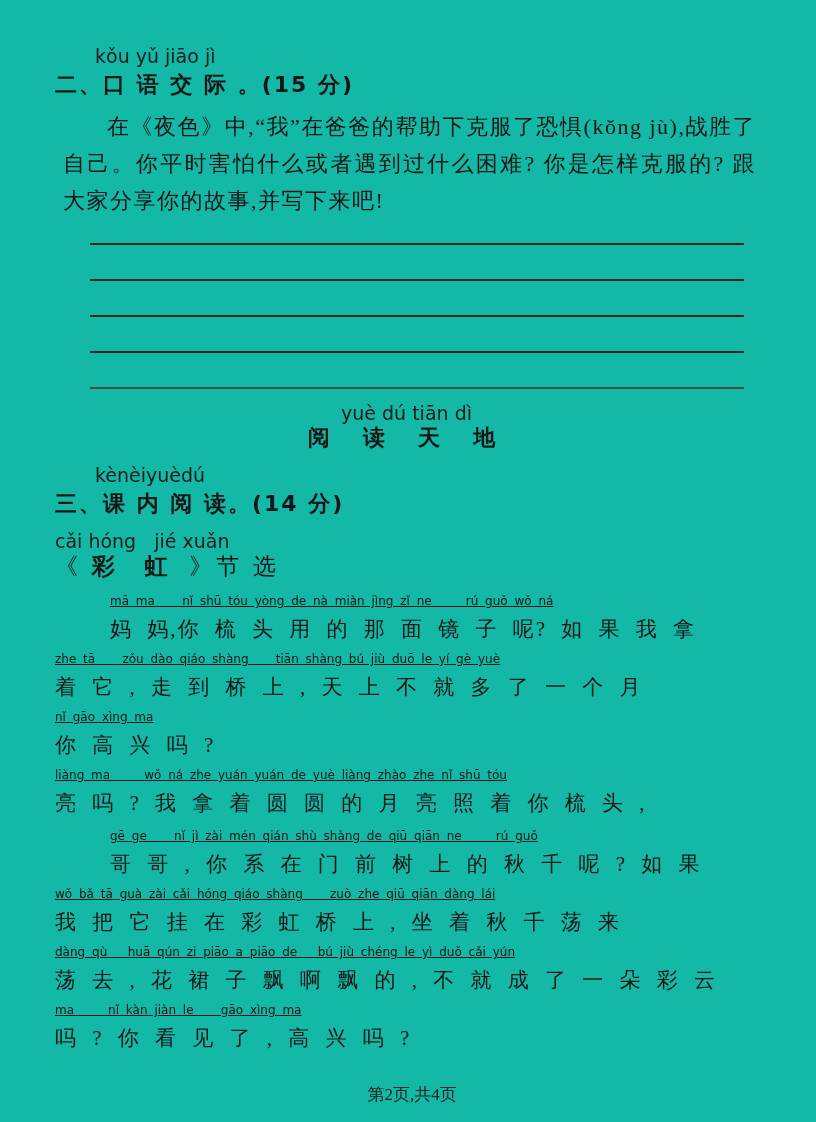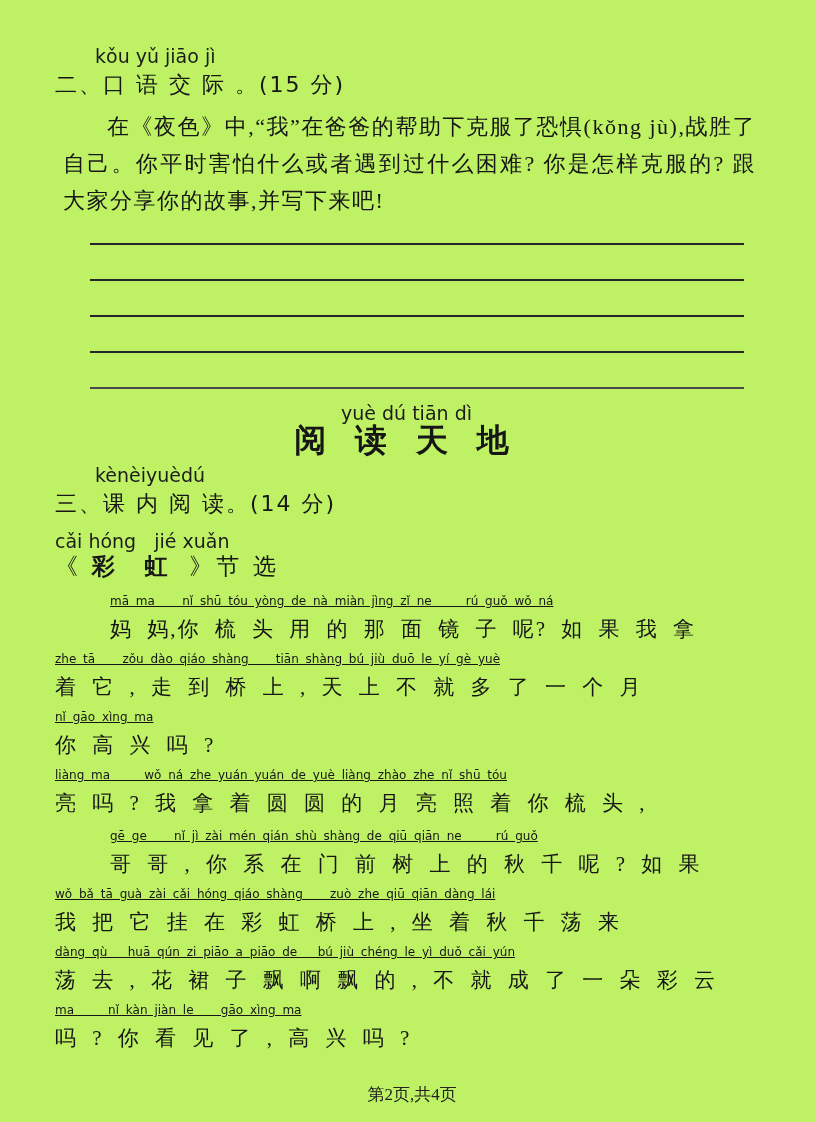--- a/index.html
+++ b/index.html
@@ -1,52 +1,52 @@
 <!DOCTYPE html>
 <html><head>
 <meta charset="utf-8">
 <style>
   html, body { margin:0; padding:0; background:#d9d9d9; }
   .page {
     position:relative;
     width:816px; height:1122px;
     margin:0 auto;
-    background:#bef264;
+    background:#14b8a6;
     color:#161616;
     box-sizing:border-box;
     padding:44px 58px 0 55px;
     font-family:"Liberation Serif","DejaVu Serif",serif;
     overflow:hidden;
   }
   .pinyin-label {
     font-family:"DejaVu Sans","Liberation Sans",sans-serif;
     font-size:19px; line-height:24px; color:#1c1c1c;
     white-space:pre-wrap;
   }
   .pl-indent { padding-left:40px; }
   .sec-title {
     margin:2px 0 0 0;
     font-family:"DejaVu Sans","Liberation Sans",sans-serif;
-    font-weight:normal; font-size:22px; line-height:30px;
+    font-weight:bold; font-size:22px; line-height:30px;
     letter-spacing:2px;
   }
   .para {
     margin:8px 2px 0 8px;
     font-size:22px; line-height:37px;
     text-align:justify; text-indent:2em;
     letter-spacing:1.5px;
   }
   .write-lines { margin:24px 14px 0 35px; border-top:2px solid #262626; }
   .wline { height:34px; border-bottom:2px solid #262626; }
   .wline:last-child { border-bottom:2px solid #4a4a4a; }
   .banner { text-align:center; margin-top:12px; }
   .banner .pinyin-label { padding-left:0; }
   .banner-title {
-    font-family:Liberation Sans, sans-serif;
-    font-weight:bold; font-size:32px; line-height:30px; letter-spacing:10px;
+    font-family:Liberation Mono, monospace;
+    font-weight:bold; font-size:22px; line-height:30px; letter-spacing:10px;
   }
   .sec3-pinyin { margin-top:8px; }
   .passage-head { margin-top:10px; }
   .passage-title { font-size:23px; line-height:28px; letter-spacing:4px; }
   .passage-title .bold-part { font-weight:bold; letter-spacing:12px; }
   .passage { margin-top:8px; }
   .pair { margin-bottom:3px; }
   .pair .py {
     font-family:"DejaVu Sans","Liberation Sans",sans-serif;
     font-size:12px; line-height:25px;

